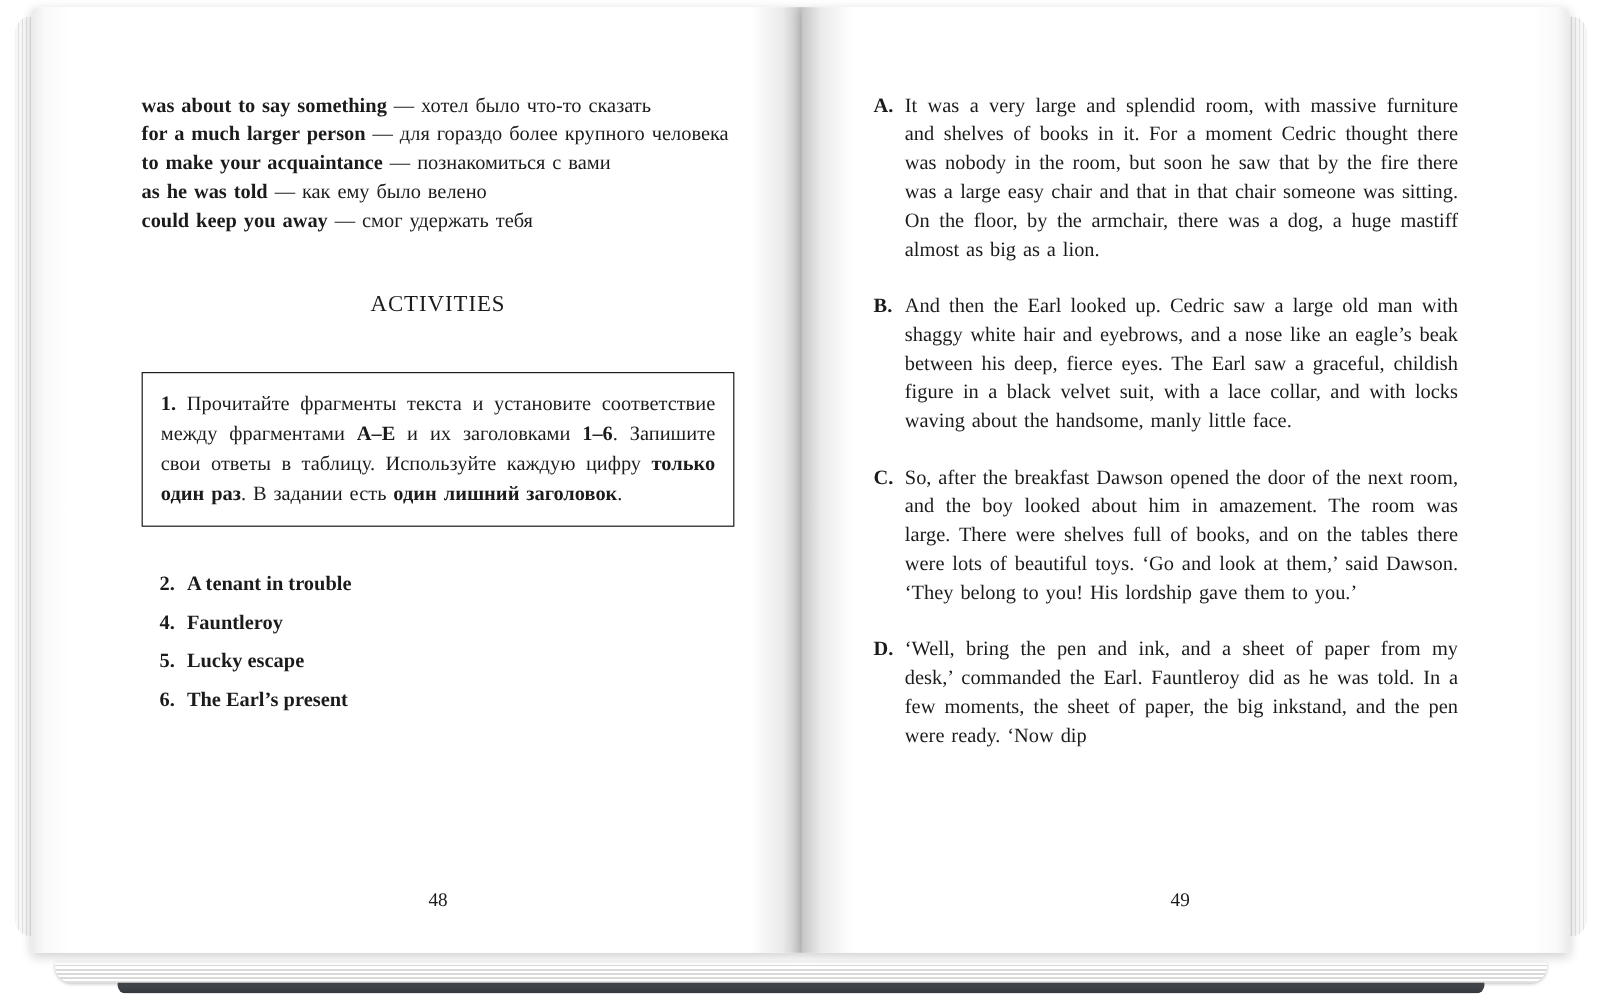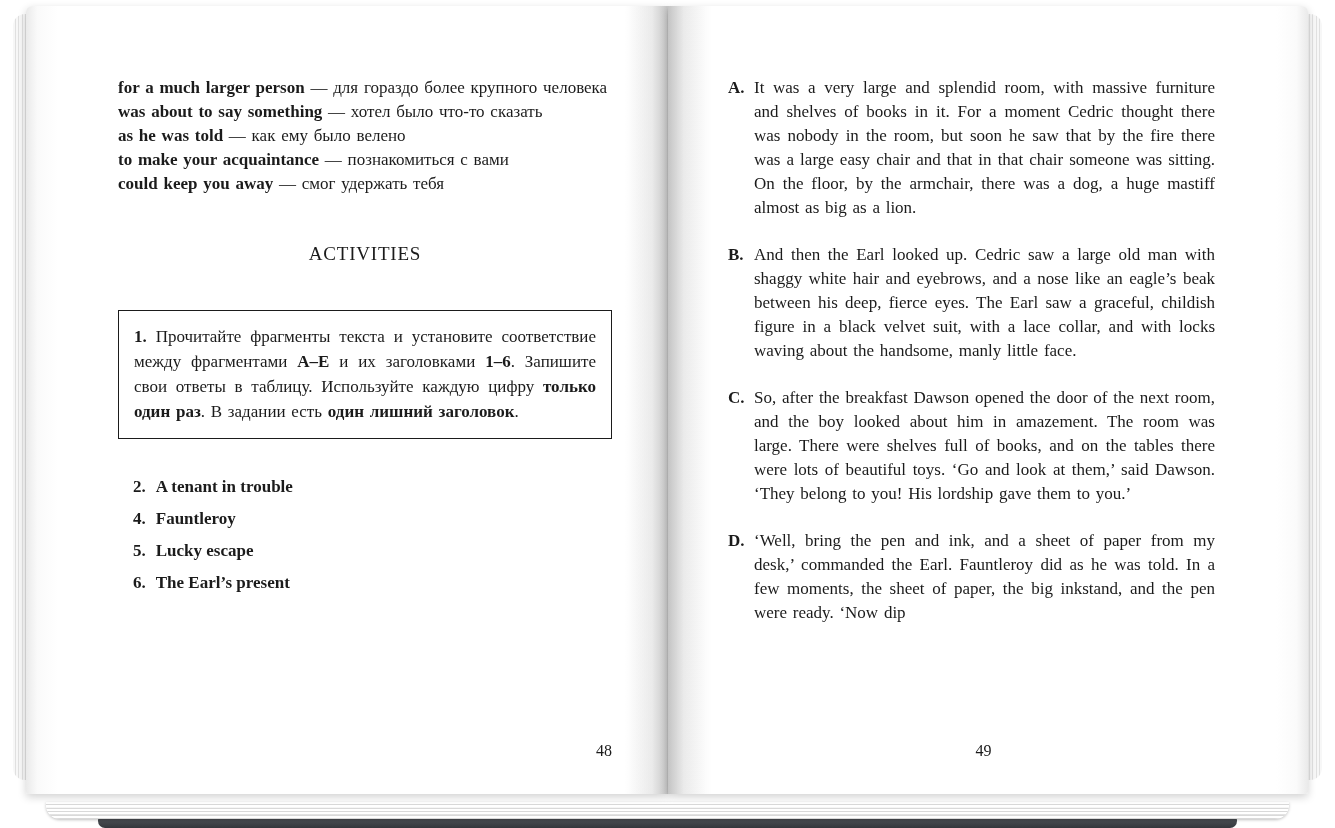--- a/index.html
+++ b/index.html
@@ -80,41 +80,41 @@
 
   .para {
     position: relative; padding-left: 26px; text-align: justify;
     word-spacing: 1.5px; margin-bottom: 23px;
   }
   .para .letter { position: absolute; left: 0; top: 0; font-weight: bold; }
 
   .pagenum {
     position: absolute; bottom: 34px; text-align: center; font-size: 16px;
   }
-  .page-left  .pagenum { left: 92px; width: 494px; text-align: right; }
+  .page-left  .pagenum { left: 92px; width: 494px; }
   .page-right .pagenum { left: 72px; width: 487px; }
 </style>
 </head>
 <body>
 
 <div class="scene">
 
   <div class="cover-strip"></div>
   <div class="stack-bottom"></div>
   <div class="edge-left"></div>
   <div class="edge-right"></div>
 
   <div class="page page-left">
     <div class="content">
 
       <div class="vocab">
+        <div class="vocab-entry"><span class="b">was about to say something</span><span> — </span><span>хотел было что-то сказать</span></div>
         <div class="vocab-entry"><span class="b">for a much larger person</span><span> — </span><span>для гораздо более крупного человека</span></div>
-        <div class="vocab-entry"><span class="b">was about to say something</span><span> — </span><span>хотел было что-то сказать</span></div>
+        <div class="vocab-entry"><span class="b">to make your acquaintance</span><span> — </span><span>познакомиться с вами</span></div>
         <div class="vocab-entry"><span class="b">as he was told</span><span> — </span><span>как ему было велено</span></div>
-        <div class="vocab-entry"><span class="b">to make your acquaintance</span><span> — </span><span>познакомиться с вами</span></div>
         <div class="vocab-entry"><span class="b">could keep you away</span><span> — </span><span>смог удержать тебя</span></div>
       </div>
 
       <div class="activities">ACTIVITIES</div>
 
       <div class="task-box"><span class="seg bold">1. </span><span class="seg">Прочитайте фрагменты текста и установите соответствие между фрагментами </span><span class="seg bold">А–Е</span><span class="seg"> и их заголовками </span><span class="seg bold">1–6</span><span class="seg">. Запишите свои ответы в таблицу. Используйте каждую цифру </span><span class="seg bold">только один раз</span><span class="seg">. В задании есть </span><span class="seg bold">один лишний заголовок</span><span class="seg">.</span></div>
 
       <div class="options">
         <div class="option"><span class="num">2.</span><span>A tenant in trouble</span></div>
         <div class="option"><span class="num">4.</span><span>Fauntleroy</span></div>

